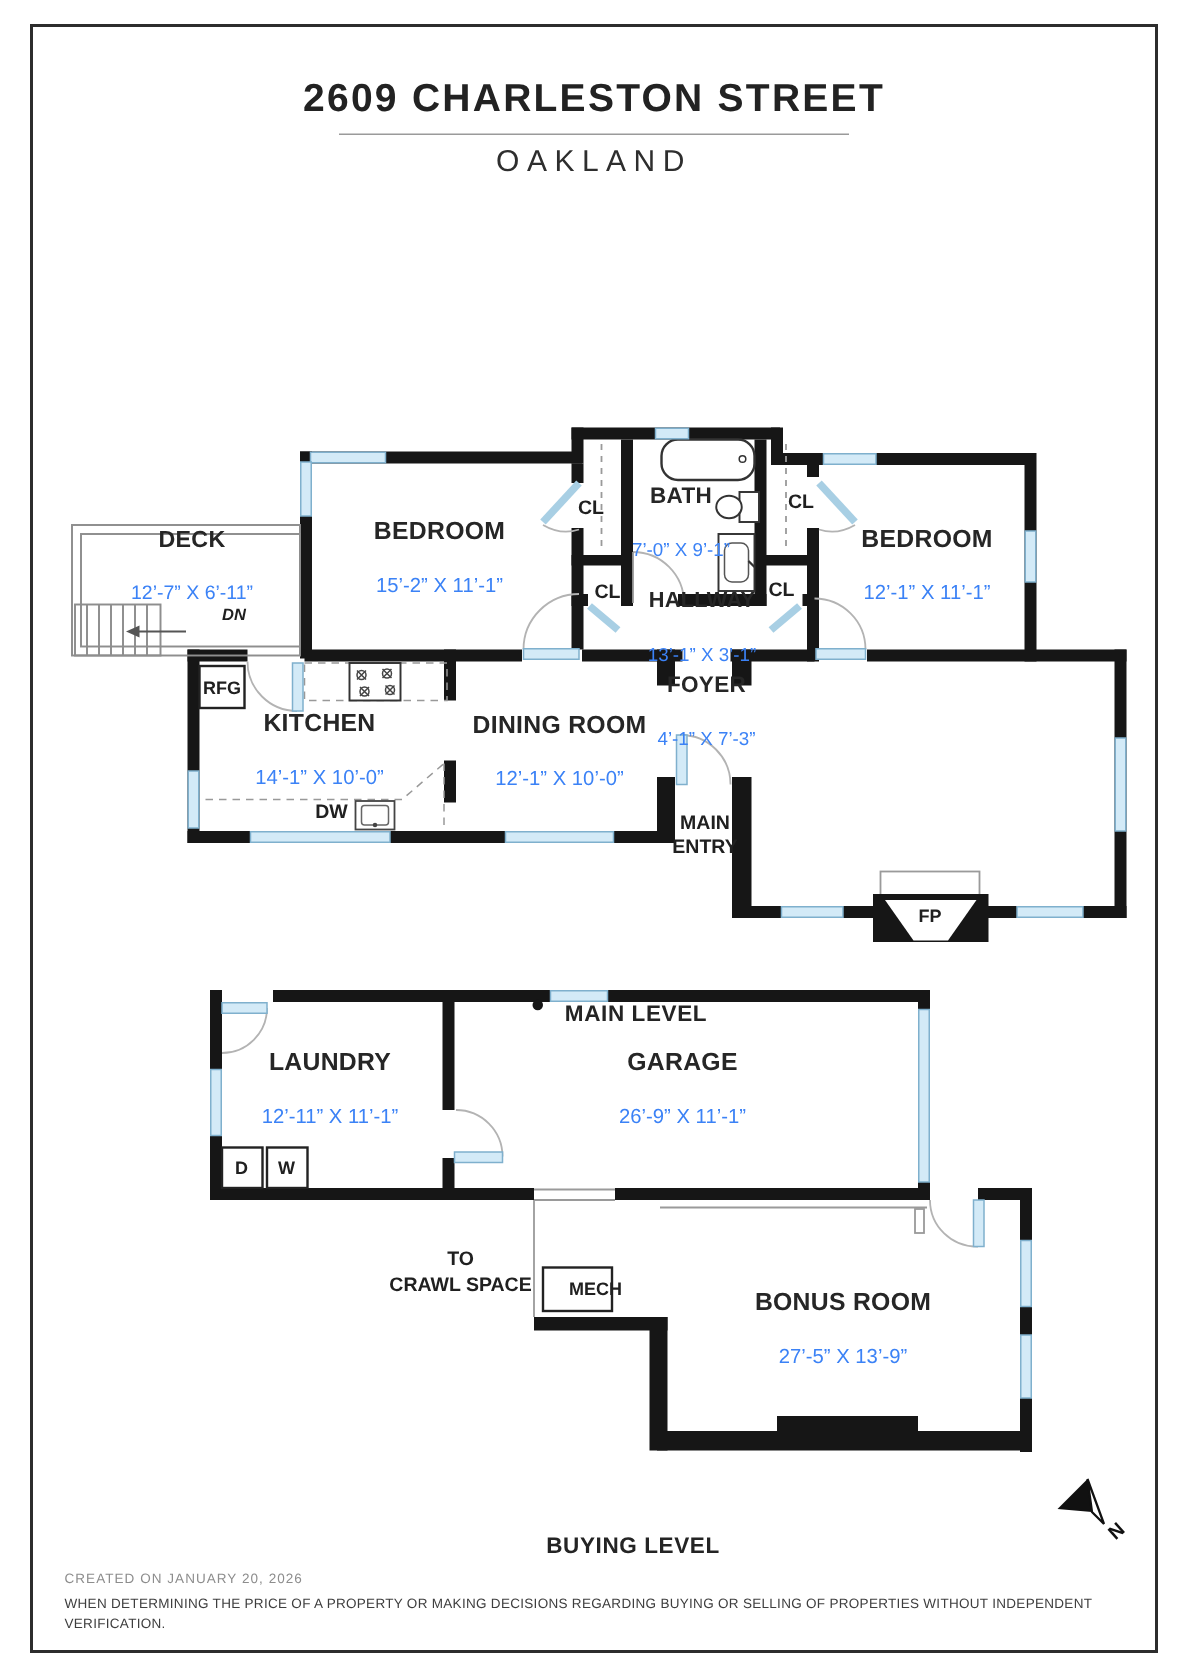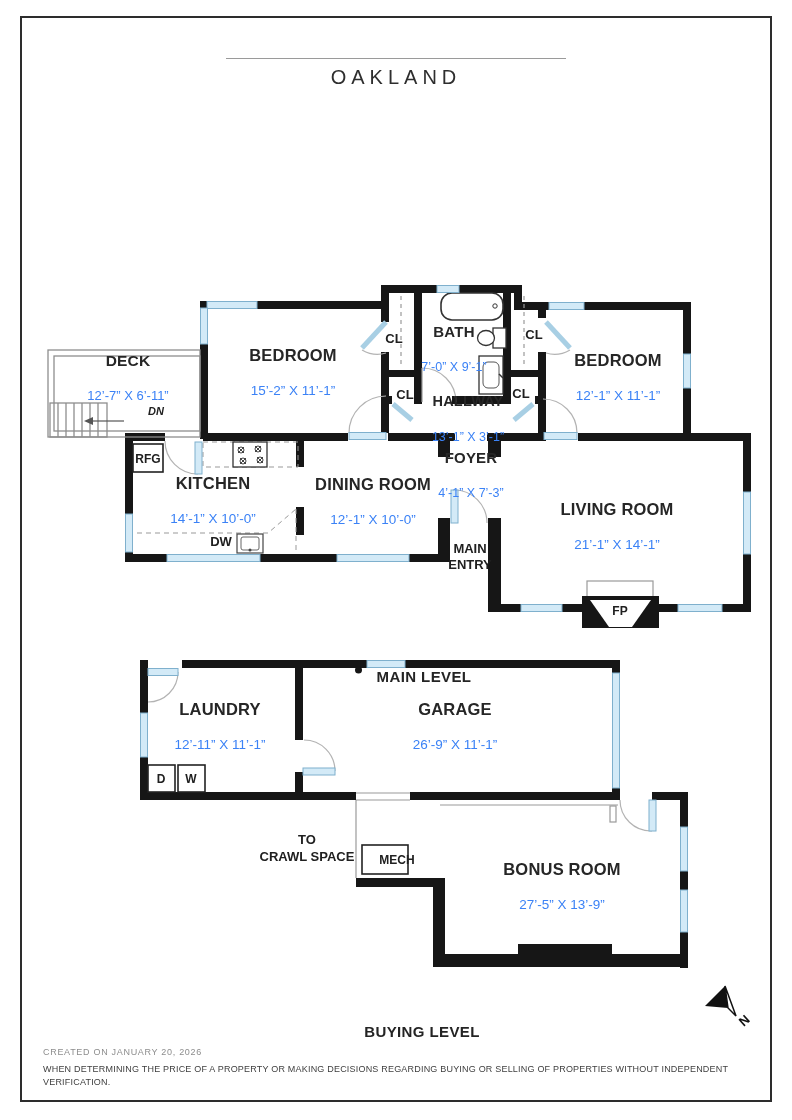--- a/index.html
+++ b/index.html
@@ -28,20 +28,21 @@
   .created{font-size:9px;color:#8d8d8d;letter-spacing:.7px;margin-bottom:6px;}
   .disc{font-size:9px;color:#3e3e3e;letter-spacing:.2px;line-height:13px;}
 </style>
 </head>
 <body>
 
 <div id="page">
   <div class="frame"></div>
 
   <div class="title-wrap">
+    <div class="address">2609 CHARLESTON STREET</div>
     <div class="title-rule"></div>
     <div class="city">OAKLAND</div>
   </div>
 
   <svg class="plan" width="792" height="1120" viewBox="0 0 792 1120">
     <g fill="#161616">
       <rect x="200" y="301" width="188" height="8"></rect>
       <rect x="381" y="285" width="8" height="24"></rect>
       <rect x="381" y="285" width="139" height="8"></rect>
       <rect x="514" y="285" width="8" height="25"></rect>
@@ -249,24 +250,20 @@
     <div class="rdims">14’-1” X 10’-0”</div>
   </div>
   <div class="room-label" style="left:373px;top:501px">
     <div class="rname">DINING ROOM</div>
     <div class="rdims">12’-1” X 10’-0”</div>
   </div>
   <div class="room-label" style="left:471px;top:474px">
     <div class="rname" style="font-size:15px">FOYER</div>
     <div class="rdims" style="font-size:12.5px">4’-1” X 7’-3”</div>
   </div>
-  <div class="room-label" style="left:617px;top:526px">
-    <div class="rname">LIVING ROOM</div>
-    <div class="rdims">21’-1” X 14’-1”</div>
-  </div>
   <div class="room-label" style="left:220px;top:726px">
     <div class="rname">LAUNDRY</div>
     <div class="rdims">12’-11” X 11’-1”</div>
   </div>
   <div class="room-label" style="left:455px;top:726px">
     <div class="rname">GARAGE</div>
     <div class="rdims">26’-9” X 11’-1”</div>
   </div>
   <div class="room-label" style="left:562px;top:886px">
     <div class="rname">BONUS ROOM</div>

